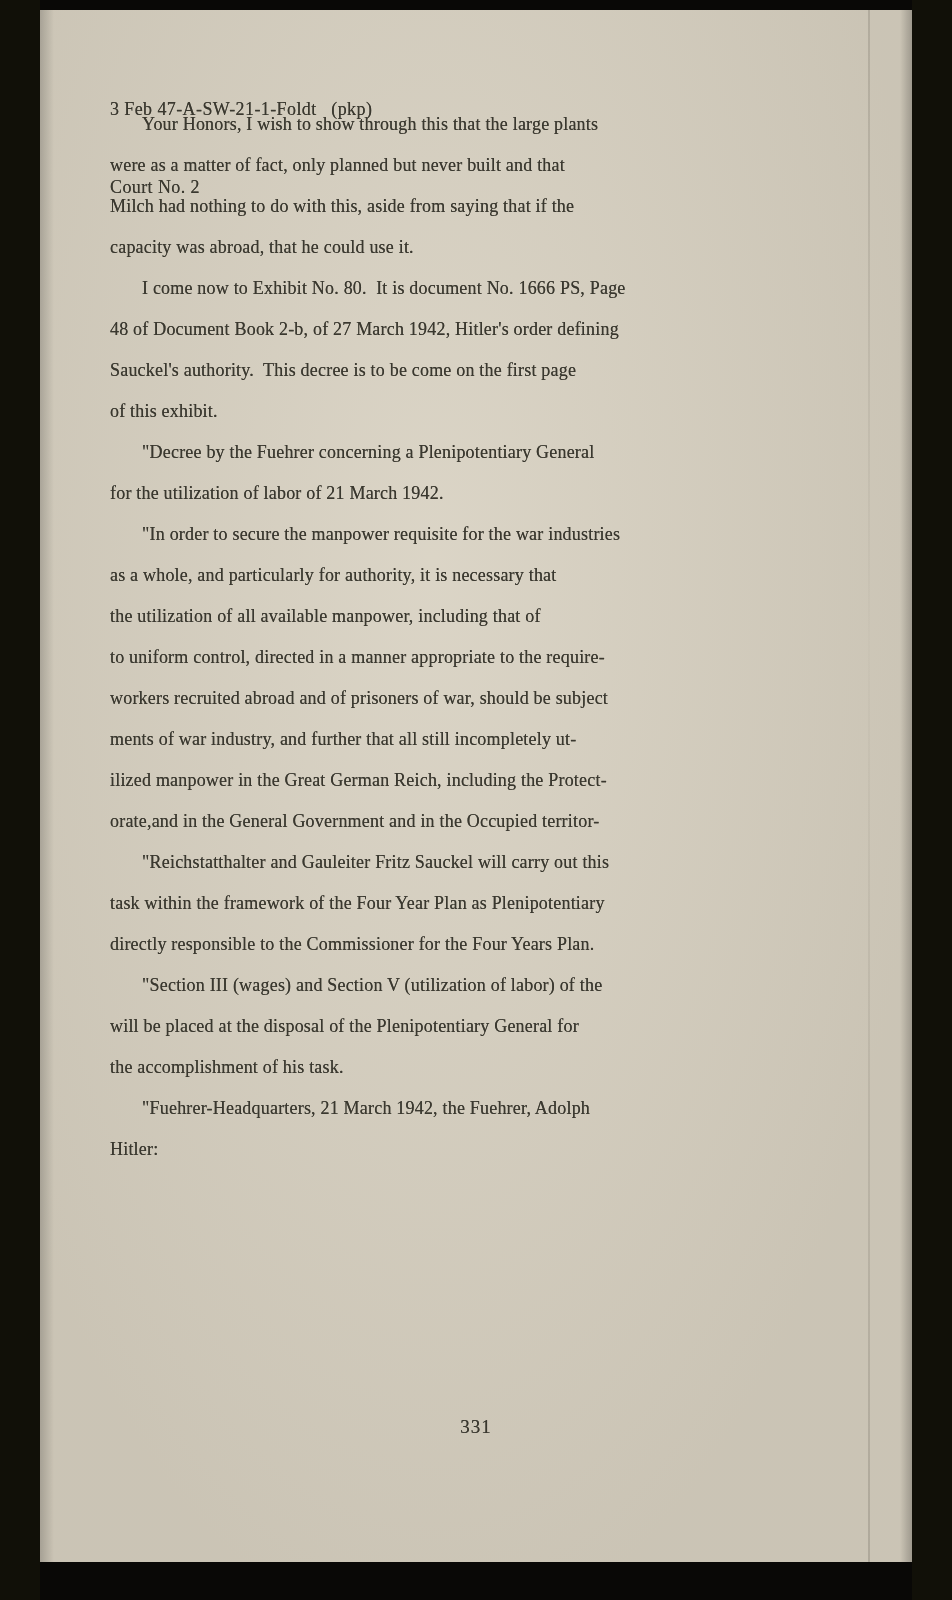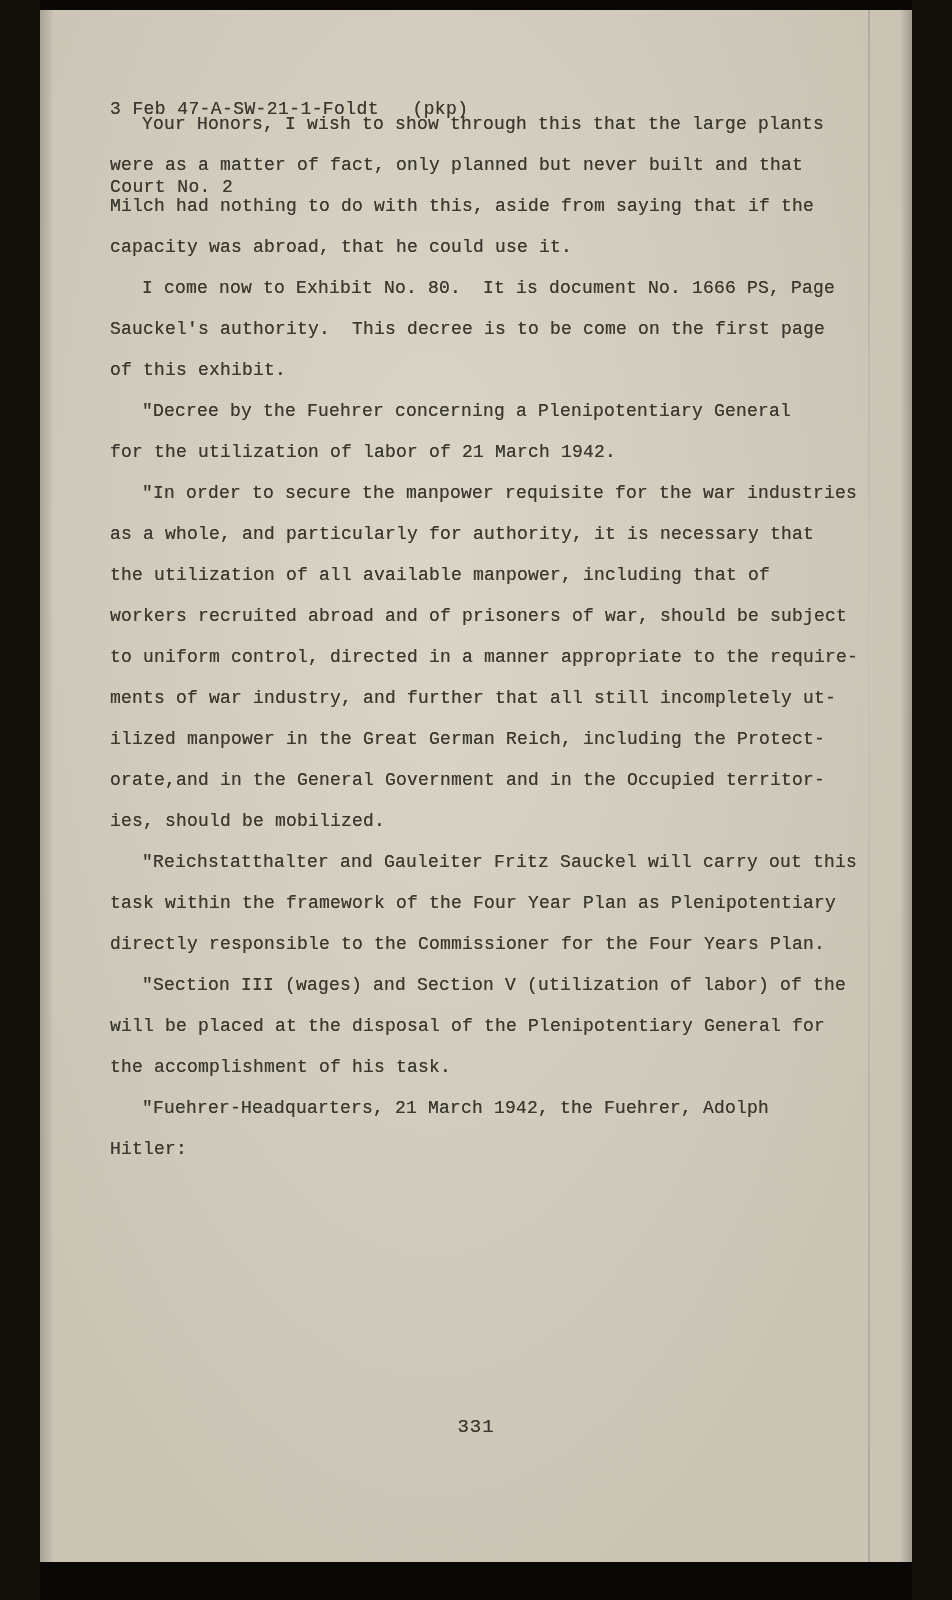--- a/index.html
+++ b/index.html
@@ -11,21 +11,21 @@
     position: relative;
     width: 872px;
     height: 1600px;
     margin: 0 auto;
     background:
       radial-gradient(ellipse at 45% 35%, rgba(255,255,255,0.10), rgba(0,0,0,0.06) 75%),
       linear-gradient(to right, rgba(0,0,0,0.18) 0px, rgba(0,0,0,0) 14px),
       linear-gradient(to left, rgba(0,0,0,0.22) 0px, rgba(0,0,0,0) 12px),
       #d7d0c0;
     overflow: hidden;
-    font-family: Liberation Mono, monospace;
+    font-family: Liberation Serif, serif;
     color: #3a382f;
   }
   .edge {
     position: absolute;
     left: 0;
     width: 100%;
     background: #090806;
     z-index: 3;
   }
   .edge.top { top: 0; height: 10px; }
@@ -108,37 +108,37 @@
 
     <div class="body" id="doc-body">
         <div class="paragraph">
           <div class="line first">Your Honors, I wish to show through this that the large plants</div>
           <div class="line">were as a matter of fact, only planned but never built and that</div>
           <div class="line">Milch had nothing to do with this, aside from saying that if the</div>
           <div class="line">capacity was abroad, that he could use it.</div>
         </div>
         <div class="paragraph">
           <div class="line first">I come now to Exhibit No. 80.  It is document No. 1666 PS, Page</div>
+          <div class="line">48 of Document Book 2-b, of 27 March 1942, Hitler's order defining</div>
           <div class="line">Sauckel's authority.  This decree is to be come on the first page</div>
           <div class="line">of this exhibit.</div>
         </div>
         <div class="paragraph">
           <div class="line first">"Decree by the Fuehrer concerning a Plenipotentiary General</div>
           <div class="line">for the utilization of labor of 21 March 1942.</div>
         </div>
         <div class="paragraph">
           <div class="line first">"In order to secure the manpower requisite for the war industries</div>
           <div class="line">as a whole, and particularly for authority, it is necessary that</div>
           <div class="line">the utilization of all available manpower, including that of</div>
+          <div class="line">to uniform control, directed in a manner appropriate to the require-</div>
           <div class="line">workers recruited abroad and of prisoners of war, should be subject</div>
-          <div class="line">to uniform control, directed in a manner appropriate to the require-</div>
           <div class="line">ments of war industry, and further that all still incompletely ut-</div>
           <div class="line">ilized manpower in the Great German Reich, including the Protect-</div>
           <div class="line">orate,and in the General Government and in the Occupied territor-</div>
-          <div class="line">ies, should be mobilized.</div>
         </div>
         <div class="paragraph">
           <div class="line first">"Reichstatthalter and Gauleiter Fritz Sauckel will carry out this</div>
           <div class="line">task within the framework of the Four Year Plan as Plenipotentiary</div>
           <div class="line">directly responsible to the Commissioner for the Four Years Plan.</div>
         </div>
         <div class="paragraph">
           <div class="line first">"Section III (wages) and Section V (utilization of labor) of the</div>
           <div class="line">will be placed at the disposal of the Plenipotentiary General for</div>
           <div class="line">the accomplishment of his task.</div>

